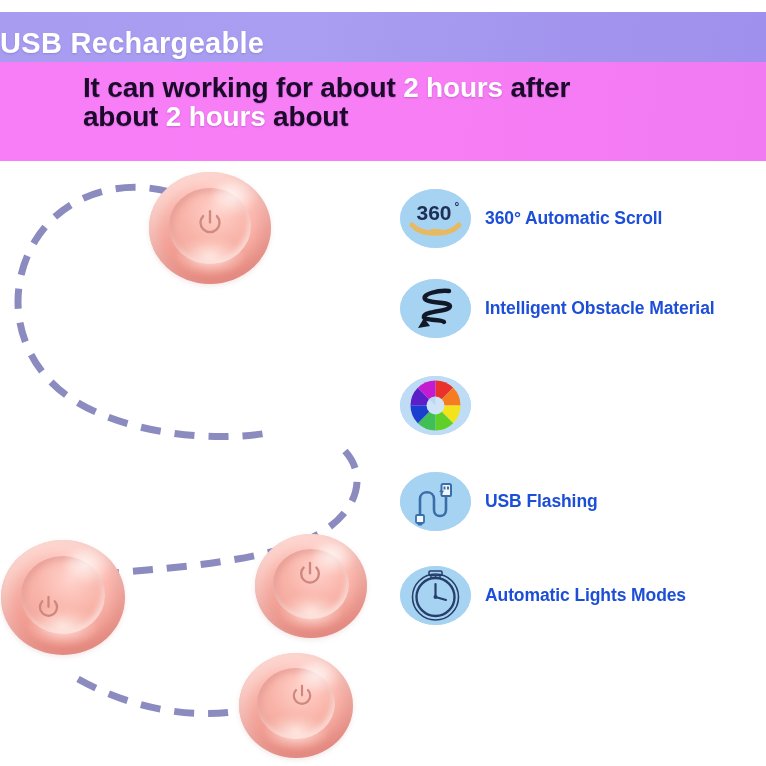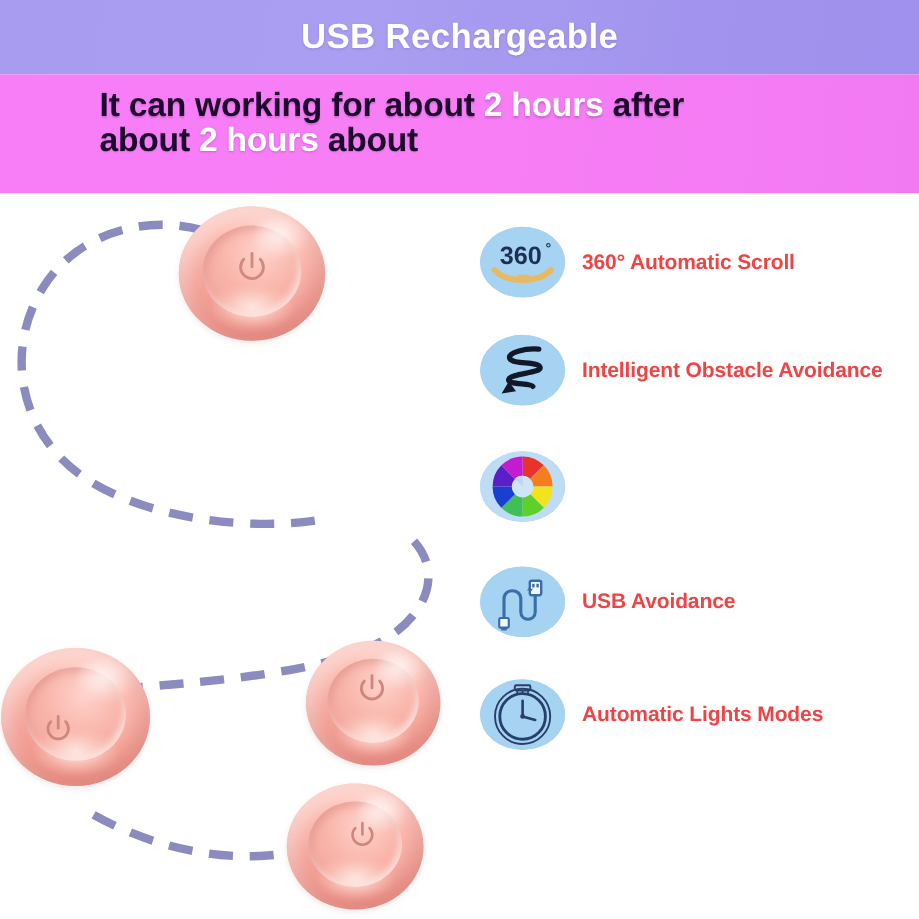--- a/index.html
+++ b/index.html
@@ -7,23 +7,23 @@
     width:766px;height:766px;
     background:#ffffff;
     font-family:"Liberation Sans", sans-serif;
     overflow:hidden;
     position:relative;
   }
   #page{position:relative;width:766px;height:766px;overflow:hidden;background:#fff;}
 
   
   .band-purple{
-    position:absolute;left:0;top:0;width:766px;height:62px;
+    position:absolute;left:0;top:12px;width:766px;height:62px;
     background:linear-gradient(100deg,#a79cf0 0%,#a99ef1 40%,#a294ee 75%,#9e90ec 100%);
-    display:flex;align-items:center;justify-content:center;
+    display:flex;align-items:center;
   }
   .band-purple .title{
     color:#ffffff;
     font-size:29px;
     font-weight:700;
     letter-spacing:0.3px;
     text-shadow:0 1px 2px rgba(90,70,160,.28);
     white-space:nowrap;
   }
 
@@ -104,21 +104,21 @@
   .ficon{
     position:relative;
     width:71px;height:59px;
     border-radius:50%;
     background:#a7d3f2;
     flex:0 0 auto;
     overflow:hidden;
   }
   .flabel{
     margin-left:14px;
-    color:#ef4444;
+    color:#1d4ed8;
     font-size:17.5px;
     font-weight:700;
     line-height:1.18;
     letter-spacing:-0.1px;
     max-width:268px;
   }
   .ficon svg{position:absolute;left:0;top:0;}
 </style>
 </head>
 <body>
@@ -226,21 +226,21 @@
       </div>
 
       <div class="frow" style="top:118px;">
         <div class="ficon">
           <svg width="71" height="59" viewBox="0 0 71 59">
             <ellipse cx="35.5" cy="29.5" rx="35.5" ry="29.5" fill="#a7d3f2"></ellipse>
             <path d="M49 12 C38 11, 22 15, 25 20 C28 25, 48 22, 50 27 C52 32, 26 32, 24 37 C22 42, 42 40, 44 43" fill="none" stroke="#111827" stroke-width="4.4" stroke-linecap="round" stroke-linejoin="round"></path>
             <path d="M30 47 L18 49 L24 39" fill="#111827"></path>
           </svg>
         </div>
-        <div class="flabel">Intelligent Obstacle Avoidance</div>
+        <div class="flabel">Intelligent Obstacle Material</div>
       </div>
 
       <div class="frow" style="top:215px;">
         <div class="ficon">
           <svg width="71" height="59" viewBox="0 0 71 59">
             <ellipse cx="35.5" cy="29.5" rx="35.5" ry="29.5" fill="#bedcf5"></ellipse>
             <g transform="translate(35.5,29.5)">
               <g>
                 <path d="M0 0 L0 -25 A25 25 0 0 1 17.7 -17.7 Z" fill="#e8322b"></path>
                 <path d="M0 0 L17.7 -17.7 A25 25 0 0 1 25 0 Z" fill="#f57d1f"></path>
@@ -264,21 +264,21 @@
             <ellipse cx="35.5" cy="29.5" rx="35.5" ry="29.5" fill="#a7d3f2"></ellipse>
             <path d="M20 44 L20 27 C20 18, 34 18, 34 27 L34 38 C34 46, 46 46, 46 38 L46 24" fill="none" stroke="#3a6ea8" stroke-width="2.6" stroke-linecap="round"></path>
             <rect x="41.5" y="12" width="9.5" height="12" rx="1.6" fill="#f2f7fc" stroke="#3a6ea8" stroke-width="2"></rect>
             <rect x="43.5" y="14.5" width="2" height="3" fill="#3a6ea8"></rect>
             <rect x="47" y="14.5" width="2" height="3" fill="#3a6ea8"></rect>
             <path d="M39 20 l2.5 -3 l0.6 2 l2.2 -0.6 l-2.4 3.4 l-0.6 -2 z" fill="#3a6ea8"></path>
             <rect x="16" y="43" width="8" height="8" rx="1.2" fill="#f2f7fc" stroke="#3a6ea8" stroke-width="1.8"></rect>
             <rect x="17.6" y="50.5" width="4.8" height="3" rx="1" fill="#3a6ea8"></rect>
           </svg>
         </div>
-        <div class="flabel">USB Avoidance</div>
+        <div class="flabel">USB Flashing</div>
       </div>
 
       <div class="frow" style="top:405px;">
         <div class="ficon">
           <svg width="71" height="59" viewBox="0 0 71 59">
             <ellipse cx="35.5" cy="29.5" rx="35.5" ry="29.5" fill="#a7d3f2"></ellipse>
             <circle cx="35.5" cy="31" r="23" fill="none" stroke="#27406b" stroke-width="1.6"></circle>
             <circle cx="35.5" cy="31" r="19" fill="none" stroke="#27406b" stroke-width="2.4"></circle>
             <path d="M35.5 31 L35.5 18" stroke="#27406b" stroke-width="2.2" stroke-linecap="round"></path>
             <path d="M35.5 31 L46 34" stroke="#27406b" stroke-width="2.2" stroke-linecap="round"></path>

